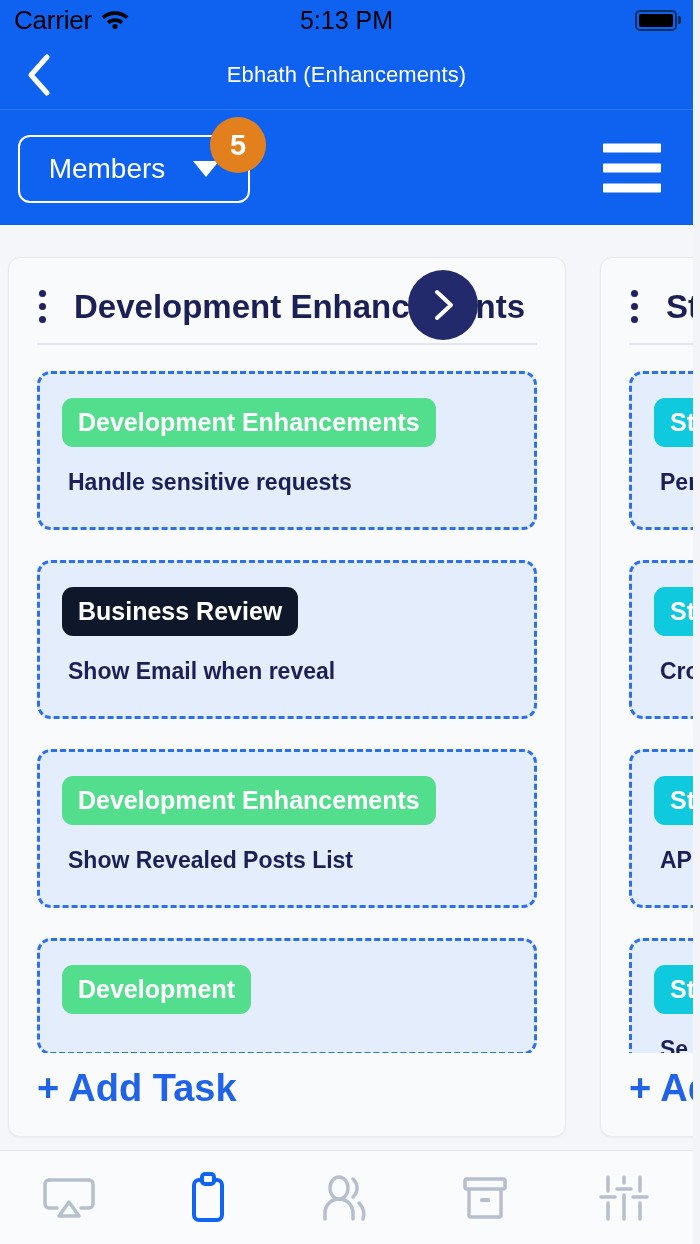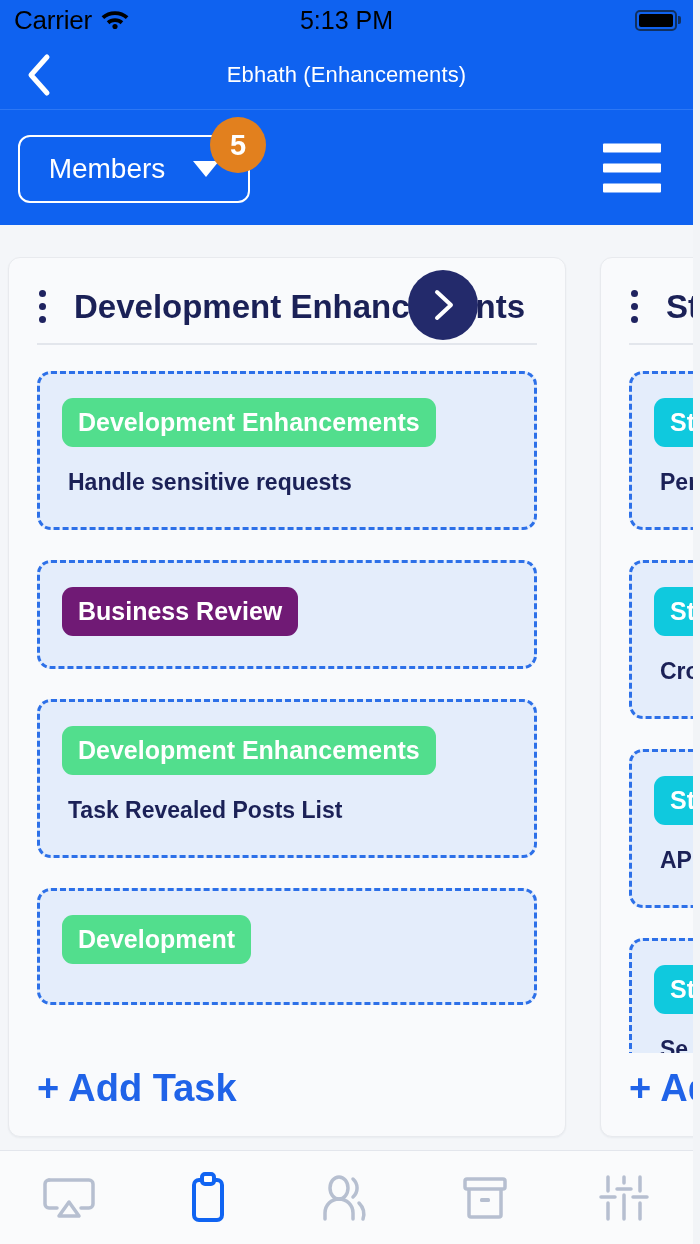--- a/index.html
+++ b/index.html
@@ -201,26 +201,27 @@
       </div>
       <div class="col-divider"></div>
       <div class="col-body">
 
         <div class="task">
           <span class="task-label" style="background:#52DE8D">Development Enhancements</span>
           <div class="task-title">Handle sensitive requests</div>
         </div>
 
         <div class="task">
-          <span class="task-label" style="background:#701a75">Business Review</span>
+          <span class="task-label" style="background:#0f172a">Business Review</span>
+          <div class="task-title">Show Email when reveal</div>
         </div>
 
         <div class="task">
           <span class="task-label" style="background:#52DE8D">Development Enhancements</span>
-          <div class="task-title">Task Revealed Posts List</div>
+          <div class="task-title">Show Revealed Posts List</div>
         </div>
 
         <div class="task" style="padding-bottom:16px;">
           <span class="task-label" style="background:#52DE8D">Development</span>
           <div class="task-title"></div>
         </div>
 
       </div>
       <div class="col-foot">
         <div class="add-task">+ Add Task</div>

